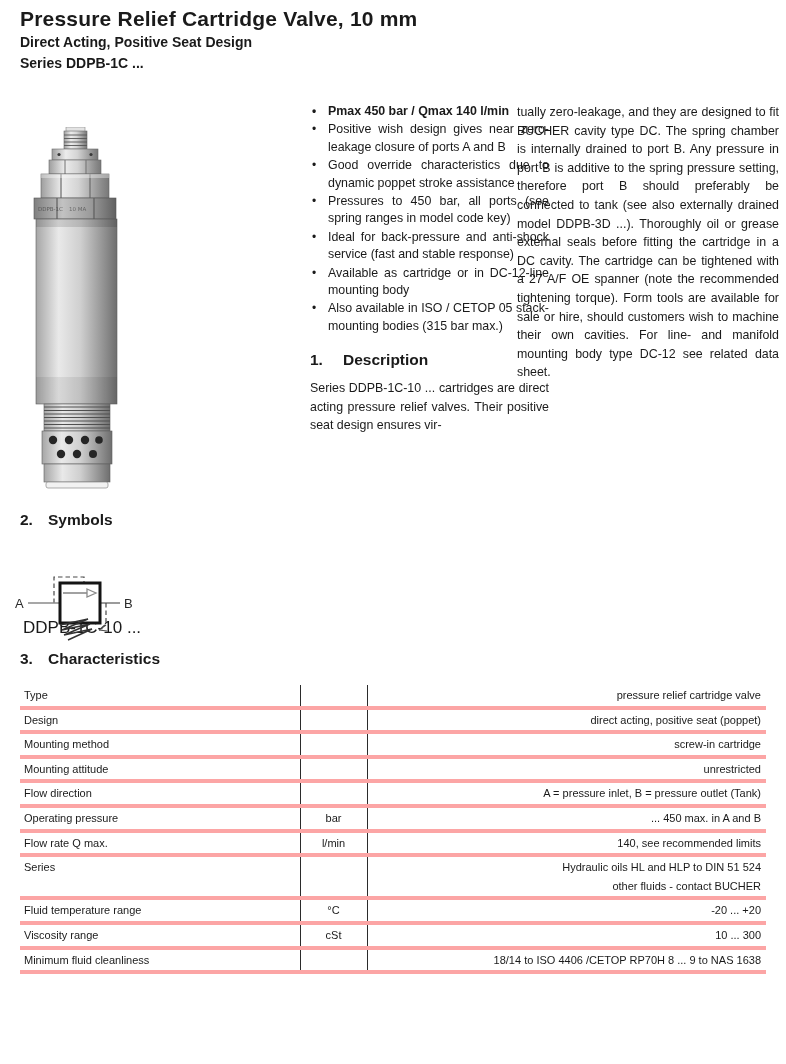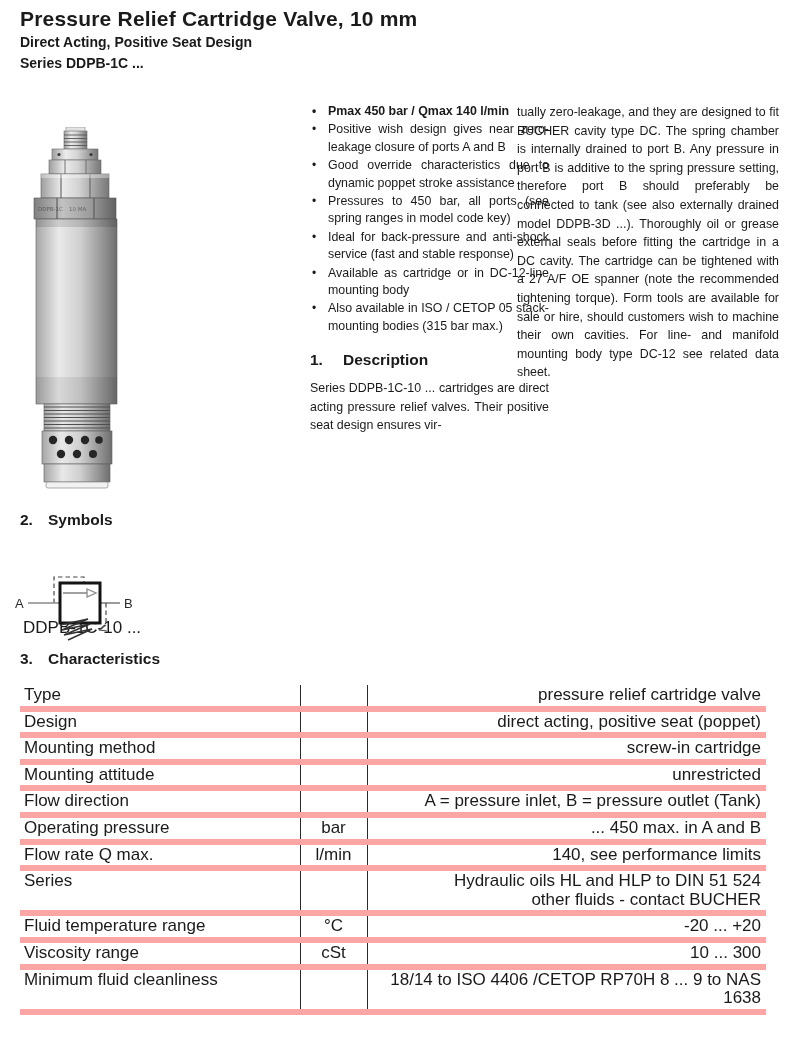--- a/index.html
+++ b/index.html
@@ -31,21 +31,21 @@
   
   .model-label{position:absolute;left:23px;top:575px;font-size:17px;margin-top:43px;}
   .symbol-wrap{position:absolute;left:14px;top:560px;}
   
   table.chars{
     position:absolute;left:20px;top:685px;width:746px;
     border-collapse:collapse;table-layout:fixed;
   }
   table.chars col.c1{width:280px;} table.chars col.c2{width:67px;} table.chars col.c3{width:399px;}
   table.chars td{
-    border-bottom:6px solid #fca5a5;font-size:17px;line-height:18.6px;
+    border-bottom:4px solid #fca5a5;font-size:11px;line-height:18.6px;
     padding:1px 4px;vertical-align:top;white-space:pre-line;
   }
   table.chars td.u{border-left:1px solid #2b2b2b;text-align:center;padding:1px 2px;}
   table.chars td.v{border-left:1px solid #2b2b2b;text-align:right;padding-right:5px;}
 </style>
 </head>
 <body>
 
 <div class="page">
 
@@ -224,21 +224,21 @@
         <td class="v">A = pressure inlet, B = pressure outlet (Tank)</td>
       </tr>
       <tr>
         <td class="p">Operating pressure</td>
         <td class="u">bar</td>
         <td class="v">... 450 max. in A and B</td>
       </tr>
       <tr>
         <td class="p">Flow rate Q max.</td>
         <td class="u">l/min</td>
-        <td class="v">140, see performance limits</td>
+        <td class="v">140, see recommended limits</td>
       </tr>
       <tr>
         <td class="p">Series</td>
         <td class="u"></td>
         <td class="v">Hydraulic oils HL and HLP to DIN 51 524
 other fluids - contact BUCHER</td>
       </tr>
       <tr>
         <td class="p">Fluid temperature range</td>
         <td class="u">°C</td>

